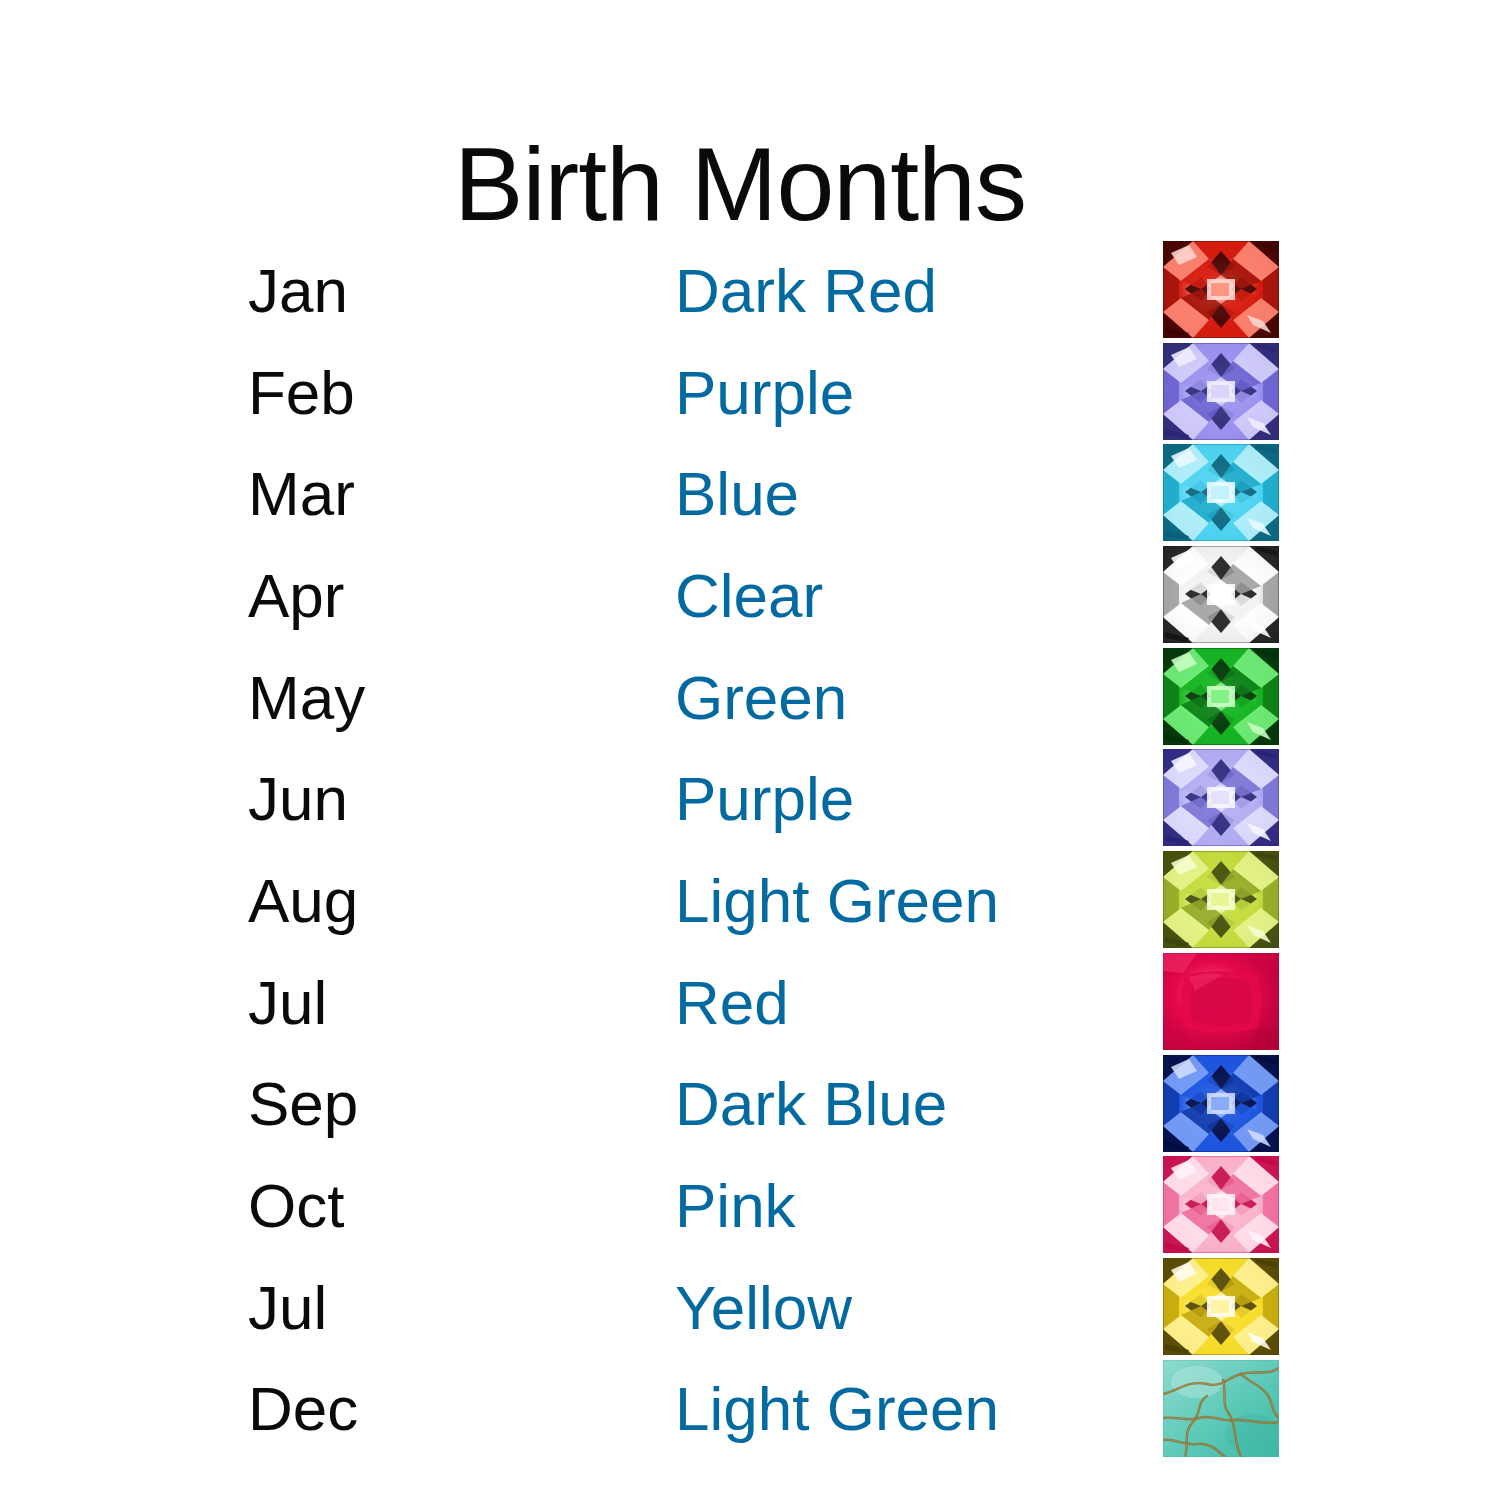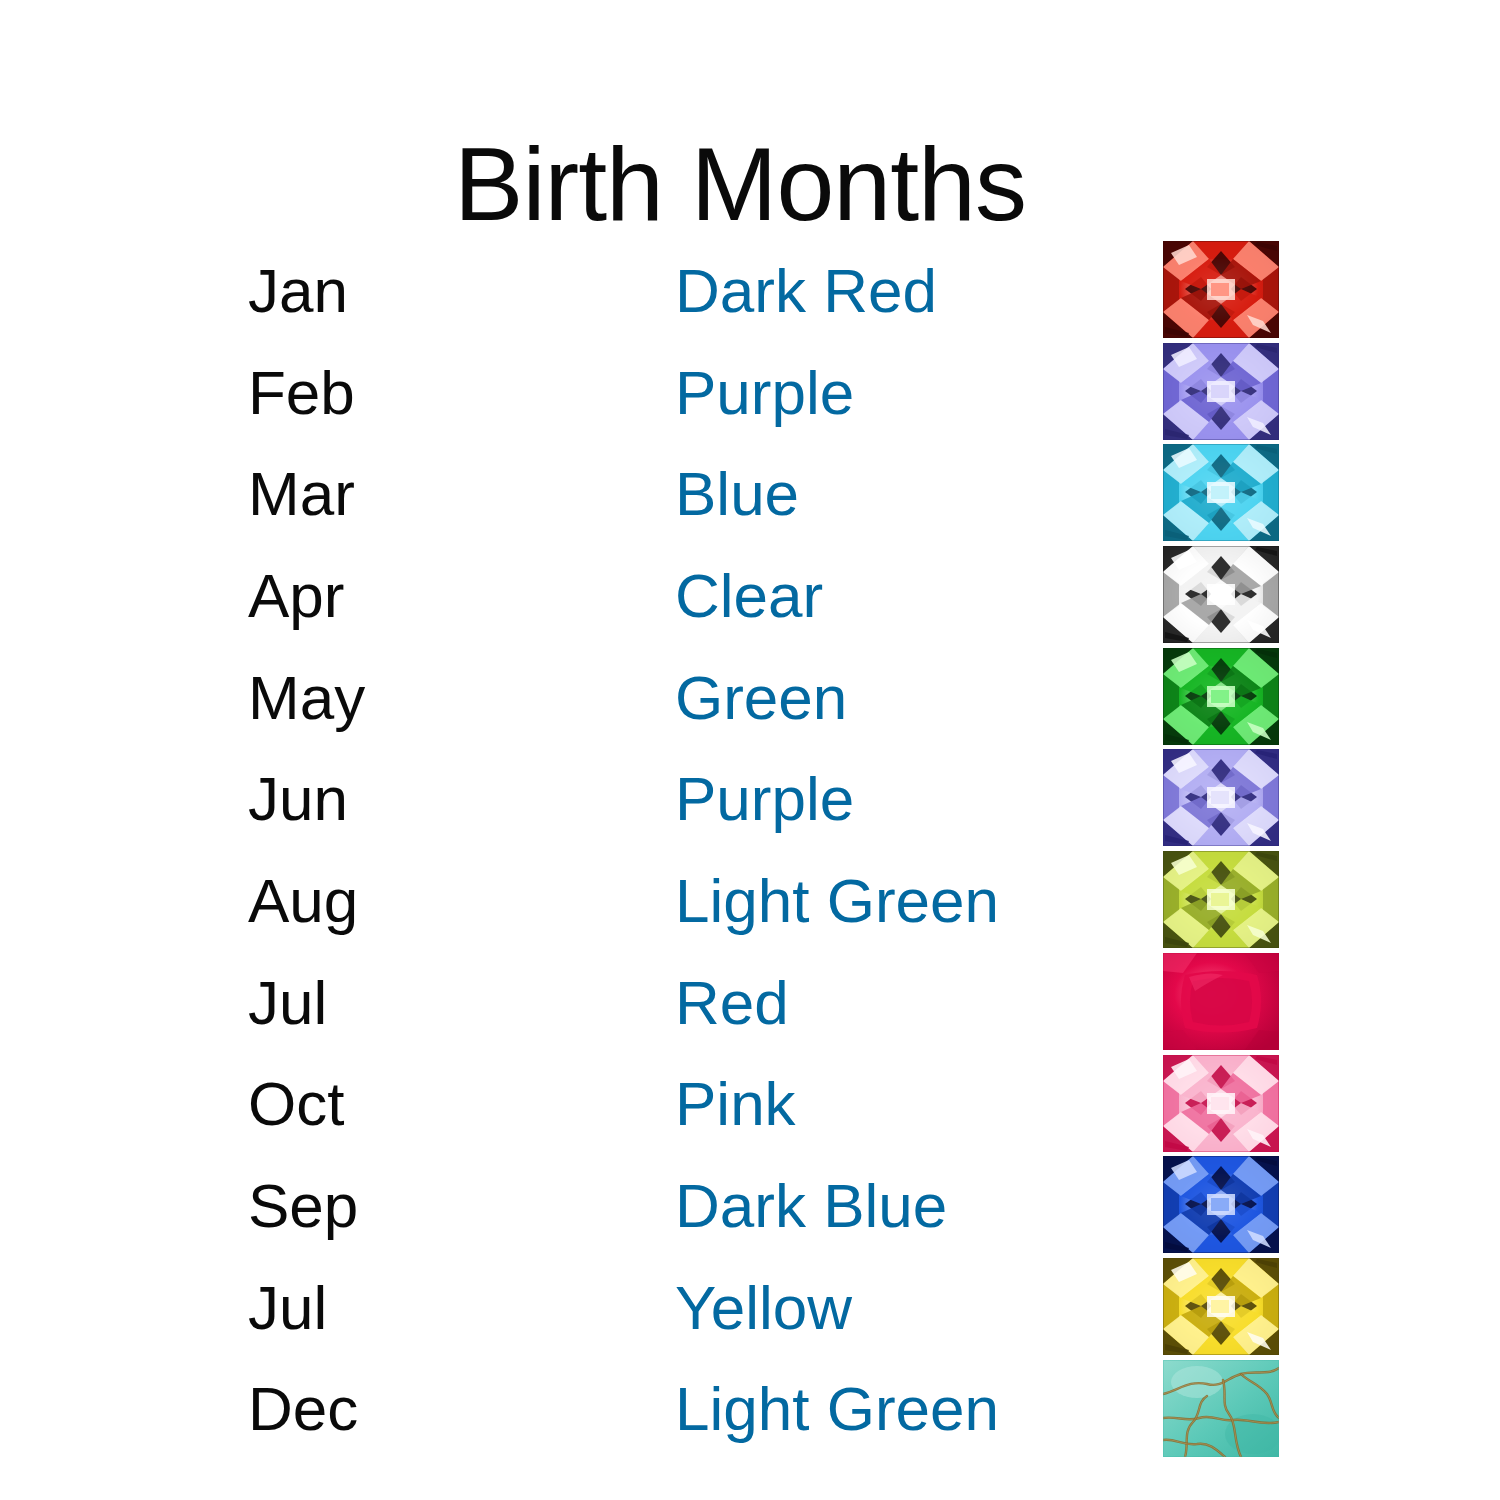--- a/index.html
+++ b/index.html
@@ -415,20 +415,63 @@
             <polygon points="0,97 34,97 20,77 0,79" fill="#cc0442" fill-opacity="0.5"></polygon>
             <polygon points="116,97 82,97 96,77 116,79" fill="#b40038" fill-opacity="0.4"></polygon>
             <path d="M22,22 Q58,14 94,22 Q102,48 94,75 Q58,84 22,75 Q14,48 22,22 Z" fill="#e3084a" fill-opacity="0.95"></path>
             <path d="M30,28 Q58,22 86,28 Q92,48 86,69 Q58,76 30,69 Q24,48 30,28 Z" fill="#cc0442" fill-opacity="0.45"></path>
             <path d="M26,24 Q46,18 60,22 Q44,30 32,38 Z" fill="#f4326b" fill-opacity="0.5"></path>
             <rect x="0" y="0" width="116" height="97" fill="none" stroke="#b40038" stroke-opacity="0.25" stroke-width="2"></rect>
           </svg>
         </div>
       </div>
       <div class="row">
+        <div class="cell-month">Sep</div>
+        <div class="cell-color">Dark Blue</div>
+        <div class="cell-gem">
+          <svg viewBox="0 0 116 97" preserveAspectRatio="none" aria-hidden="true">
+            <defs>
+              <radialGradient id="g8" cx="48%" cy="50%" r="62%">
+                <stop offset="0%" stop-color="#cfdcff"></stop>
+                <stop offset="55%" stop-color="#1f57e0"></stop>
+                <stop offset="100%" stop-color="#113bab"></stop>
+              </radialGradient>
+            </defs>
+            <rect x="0" y="0" width="116" height="97" fill="url(#g8)"></rect>
+            <polygon points="0,0 30,0 0,26" fill="#030b3d" fill-opacity="0.88"></polygon>
+            <polygon points="116,0 86,0 116,26" fill="#030b3d" fill-opacity="0.88"></polygon>
+            <polygon points="0,97 30,97 0,71" fill="#030b3d" fill-opacity="0.88"></polygon>
+            <polygon points="116,97 86,97 116,71" fill="#030b3d" fill-opacity="0.88"></polygon>
+            <polygon points="30,0 86,0 70,18 46,18" fill="#1f57e0" fill-opacity="0.88"></polygon>
+            <polygon points="30,97 86,97 70,79 46,79" fill="#1f57e0" fill-opacity="0.88"></polygon>
+            <polygon points="0,26 0,71 16,60 16,37" fill="#113bab" fill-opacity="0.88"></polygon>
+            <polygon points="116,26 116,71 100,60 100,37" fill="#113bab" fill-opacity="0.88"></polygon>
+            <polygon points="0,26 30,0 46,18 18,40" fill="#7fa4f7" fill-opacity="0.88"></polygon>
+            <polygon points="116,26 86,0 70,18 98,40" fill="#7fa4f7" fill-opacity="0.88"></polygon>
+            <polygon points="0,71 30,97 46,79 18,57" fill="#7fa4f7" fill-opacity="0.88"></polygon>
+            <polygon points="116,71 86,97 70,79 98,57" fill="#7fa4f7" fill-opacity="0.88"></polygon>
+            <polygon points="58,10 72,26 58,34 44,26" fill="#030b3d" fill-opacity="0.88"></polygon>
+            <polygon points="58,87 72,71 58,63 44,71" fill="#030b3d" fill-opacity="0.88"></polygon>
+            <polygon points="22,48 38,36 48,48 38,60" fill="#030b3d" fill-opacity="0.88"></polygon>
+            <polygon points="94,48 78,36 68,48 78,60" fill="#030b3d" fill-opacity="0.88"></polygon>
+            <polygon points="18,40 46,18 58,34 38,48" fill="#1f57e0" fill-opacity="0.88"></polygon>
+            <polygon points="98,40 70,18 58,34 78,48" fill="#113bab" fill-opacity="0.88"></polygon>
+            <polygon points="18,57 46,79 58,63 38,48" fill="#113bab" fill-opacity="0.88"></polygon>
+            <polygon points="98,57 70,79 58,63 78,48" fill="#1f57e0" fill-opacity="0.88"></polygon>
+            <polygon points="44,38 72,38 72,59 44,59" fill="#cfdcff" fill-opacity="0.88"></polygon>
+            <polygon points="48,42 66,42 66,55 48,55" fill="#7fa4f7" fill-opacity="0.88"></polygon>
+            <polygon points="8,12 26,4 34,16 16,24" fill="#cfdcff" fill-opacity="0.88"></polygon>
+            <polygon points="90,84 108,92 100,80 84,74" fill="#cfdcff" fill-opacity="0.88"></polygon>
+            <polygon points="2,86 26,92 24,96 2,92" fill="#030b3d" fill-opacity="0.88"></polygon>
+            <polygon points="114,10 92,4 94,1 114,5" fill="#030b3d" fill-opacity="0.88"></polygon>
+            <rect x="0" y="0" width="116" height="97" fill="none" stroke="#030b3d" stroke-opacity="0.35" stroke-width="2"></rect>
+          </svg>
+        </div>
+      </div>
+      <div class="row">
         <div class="cell-month">Oct</div>
         <div class="cell-color">Pink</div>
         <div class="cell-gem">
           <svg viewBox="0 0 116 97" preserveAspectRatio="none" aria-hidden="true">
             <defs>
               <radialGradient id="g9" cx="48%" cy="50%" r="62%">
                 <stop offset="0%" stop-color="#fff4f8"></stop>
                 <stop offset="55%" stop-color="#f9b4cd"></stop>
                 <stop offset="100%" stop-color="#ee6c9c"></stop>
               </radialGradient>
@@ -458,63 +501,20 @@
             <polygon points="48,42 66,42 66,55 48,55" fill="#ffe2ec" fill-opacity="0.88"></polygon>
             <polygon points="8,12 26,4 34,16 16,24" fill="#fff4f8" fill-opacity="0.88"></polygon>
             <polygon points="90,84 108,92 100,80 84,74" fill="#fff4f8" fill-opacity="0.88"></polygon>
             <polygon points="2,86 26,92 24,96 2,92" fill="#c20844" fill-opacity="0.88"></polygon>
             <polygon points="114,10 92,4 94,1 114,5" fill="#c20844" fill-opacity="0.88"></polygon>
             <rect x="0" y="0" width="116" height="97" fill="none" stroke="#c20844" stroke-opacity="0.35" stroke-width="2"></rect>
           </svg>
         </div>
       </div>
       <div class="row">
-        <div class="cell-month">Sep</div>
-        <div class="cell-color">Dark Blue</div>
-        <div class="cell-gem">
-          <svg viewBox="0 0 116 97" preserveAspectRatio="none" aria-hidden="true">
-            <defs>
-              <radialGradient id="g8" cx="48%" cy="50%" r="62%">
-                <stop offset="0%" stop-color="#cfdcff"></stop>
-                <stop offset="55%" stop-color="#1f57e0"></stop>
-                <stop offset="100%" stop-color="#113bab"></stop>
-              </radialGradient>
-            </defs>
-            <rect x="0" y="0" width="116" height="97" fill="url(#g8)"></rect>
-            <polygon points="0,0 30,0 0,26" fill="#030b3d" fill-opacity="0.88"></polygon>
-            <polygon points="116,0 86,0 116,26" fill="#030b3d" fill-opacity="0.88"></polygon>
-            <polygon points="0,97 30,97 0,71" fill="#030b3d" fill-opacity="0.88"></polygon>
-            <polygon points="116,97 86,97 116,71" fill="#030b3d" fill-opacity="0.88"></polygon>
-            <polygon points="30,0 86,0 70,18 46,18" fill="#1f57e0" fill-opacity="0.88"></polygon>
-            <polygon points="30,97 86,97 70,79 46,79" fill="#1f57e0" fill-opacity="0.88"></polygon>
-            <polygon points="0,26 0,71 16,60 16,37" fill="#113bab" fill-opacity="0.88"></polygon>
-            <polygon points="116,26 116,71 100,60 100,37" fill="#113bab" fill-opacity="0.88"></polygon>
-            <polygon points="0,26 30,0 46,18 18,40" fill="#7fa4f7" fill-opacity="0.88"></polygon>
-            <polygon points="116,26 86,0 70,18 98,40" fill="#7fa4f7" fill-opacity="0.88"></polygon>
-            <polygon points="0,71 30,97 46,79 18,57" fill="#7fa4f7" fill-opacity="0.88"></polygon>
-            <polygon points="116,71 86,97 70,79 98,57" fill="#7fa4f7" fill-opacity="0.88"></polygon>
-            <polygon points="58,10 72,26 58,34 44,26" fill="#030b3d" fill-opacity="0.88"></polygon>
-            <polygon points="58,87 72,71 58,63 44,71" fill="#030b3d" fill-opacity="0.88"></polygon>
-            <polygon points="22,48 38,36 48,48 38,60" fill="#030b3d" fill-opacity="0.88"></polygon>
-            <polygon points="94,48 78,36 68,48 78,60" fill="#030b3d" fill-opacity="0.88"></polygon>
-            <polygon points="18,40 46,18 58,34 38,48" fill="#1f57e0" fill-opacity="0.88"></polygon>
-            <polygon points="98,40 70,18 58,34 78,48" fill="#113bab" fill-opacity="0.88"></polygon>
-            <polygon points="18,57 46,79 58,63 38,48" fill="#113bab" fill-opacity="0.88"></polygon>
-            <polygon points="98,57 70,79 58,63 78,48" fill="#1f57e0" fill-opacity="0.88"></polygon>
-            <polygon points="44,38 72,38 72,59 44,59" fill="#cfdcff" fill-opacity="0.88"></polygon>
-            <polygon points="48,42 66,42 66,55 48,55" fill="#7fa4f7" fill-opacity="0.88"></polygon>
-            <polygon points="8,12 26,4 34,16 16,24" fill="#cfdcff" fill-opacity="0.88"></polygon>
-            <polygon points="90,84 108,92 100,80 84,74" fill="#cfdcff" fill-opacity="0.88"></polygon>
-            <polygon points="2,86 26,92 24,96 2,92" fill="#030b3d" fill-opacity="0.88"></polygon>
-            <polygon points="114,10 92,4 94,1 114,5" fill="#030b3d" fill-opacity="0.88"></polygon>
-            <rect x="0" y="0" width="116" height="97" fill="none" stroke="#030b3d" stroke-opacity="0.35" stroke-width="2"></rect>
-          </svg>
-        </div>
-      </div>
-      <div class="row">
         <div class="cell-month">Jul</div>
         <div class="cell-color">Yellow</div>
         <div class="cell-gem">
           <svg viewBox="0 0 116 97" preserveAspectRatio="none" aria-hidden="true">
             <defs>
               <radialGradient id="g10" cx="48%" cy="50%" r="62%">
                 <stop offset="0%" stop-color="#fffdf0"></stop>
                 <stop offset="55%" stop-color="#f7dd2b"></stop>
                 <stop offset="100%" stop-color="#c4a90e"></stop>
               </radialGradient>

